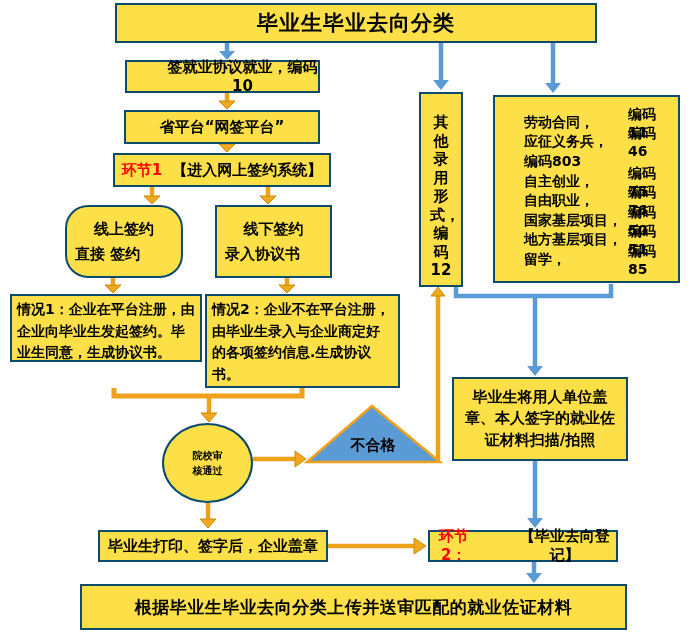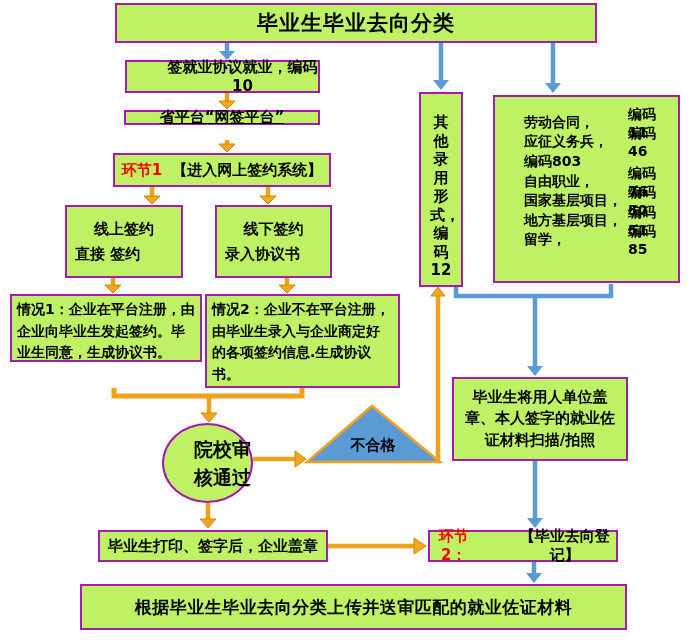--- a/index.html
+++ b/index.html
@@ -1,27 +1,27 @@
 <!DOCTYPE html>
 <html><head>
 <meta charset="utf-8">
 <style>
   html,body{margin:0;padding:0;background:#fff;}
   #canvas{position:relative;width:691px;height:640px;background:#ffffff;
           font-family:"DejaVu Sans","Liberation Sans",sans-serif;font-weight:bold;color:#000;overflow:hidden;}
   #connectors{position:absolute;left:0;top:0;z-index:0;}
-  .box{position:absolute;background:#bef264;border:2px solid #a21caf;box-sizing:border-box;
+  .box{position:absolute;background:#fde047;border:2px solid #0c4a6e;box-sizing:border-box;
        display:flex;align-items:center;justify-content:center;text-align:center;z-index:1;}
   .title-box{font-size:21px;letter-spacing:1px;}
   .std{font-size:15px;}
   .two-line{flex-direction:column;align-items:stretch;justify-content:center;gap:6px;}
   .two-line .t1{text-align:center;font-size:15px;}
   .two-line .t2{text-align:left;padding-left:8px;font-size:15px;}
   .case{font-size:14px;line-height:1.55;text-align:left;align-items:flex-start;padding:3px 5px;}
-  .circle{border-radius:50%;font-size:19px;line-height:1.5;justify-content:flex-end;}
+  .circle{border-radius:50%;font-size:10px;line-height:1.5;}
   .circle .inner{display:inline-block;width:3em;text-align:center;}
   .vbox{align-items:flex-start;justify-content:center;padding-top:19px;}
   .vbox .inner{display:inline-block;width:22px;margin:0 auto;word-break:break-all;
                line-height:18.5px;font-size:15px;text-align:center;}
   .codes{flex-direction:column;align-items:stretch;justify-content:flex-start;
          padding:16px 10px 0 29px;font-size:14px;}
   .crow{display:flex;height:19.6px;align-items:center;text-align:left;}
   .crow .lab{width:104px;}
   .crow .code{flex:1;}
   .scan{font-size:15px;line-height:1.42;padding:0 7px;}
@@ -87,31 +87,31 @@
   </svg>
 
   <div class="box title-box" style="left:115px;top:3px;width:482px;height:40px;">
     <span>毕业生毕业去向分类</span>
   </div>
 
   <div class="box std" style="left:125px;top:60px;width:195px;height:33px;padding-left:40px;">
     <span>签就业协议就业，编码 10</span>
   </div>
 
-  <div class="box std" style="left:124px;top:110px;width:196px;height:15px;text-decoration:underline;">
+  <div class="box std" style="left:124px;top:110px;width:196px;height:34px;">
     <span>省平台“网签平台”</span>
   </div>
 
   <div class="box std" style="left:113px;top:153px;width:218px;height:34px;">
     <span class="red">环节1</span>
       <span class="gap"></span>
       <span>【进入网上签约系统】</span>
   </div>
 
-  <div class="box two-line" style="left:65px;top:205px;width:118px;height:73px;">
+  <div class="box two-line" style="left:65px;top:205px;width:118px;height:73px;border-radius:23px;">
     <div class="t1">线上签约</div>
     <div class="t2">直接 签约</div>
   </div>
 
   <div class="box two-line" style="left:215px;top:205px;width:117px;height:73px;">
     <div class="t1">线下签约</div>
     <div class="t2">录入协议书</div>
   </div>
 
   <div class="box case" style="left:10px;top:294px;width:192px;height:68px;">
@@ -144,20 +144,24 @@
         <span class="code">编码11</span>
       </div>
     <div class="crow">
         <span class="lab">应征义务兵，</span>
         <span class="code">编码46</span>
       </div>
     <div class="crow">
         <span class="code">编码803</span>
       </div>
     <div class="crow">
+        <span class="lab">自主创业，</span>
+        <span class="code">编码75</span>
+      </div>
+    <div class="crow">
         <span class="lab">自由职业，</span>
         <span class="code">编码76</span>
       </div>
     <div class="crow">
         <span class="lab">国家基层项目，</span>
         <span class="code">编码50</span>
       </div>
     <div class="crow">
         <span class="lab">地方基层项目，</span>
         <span class="code">编码51</span>

